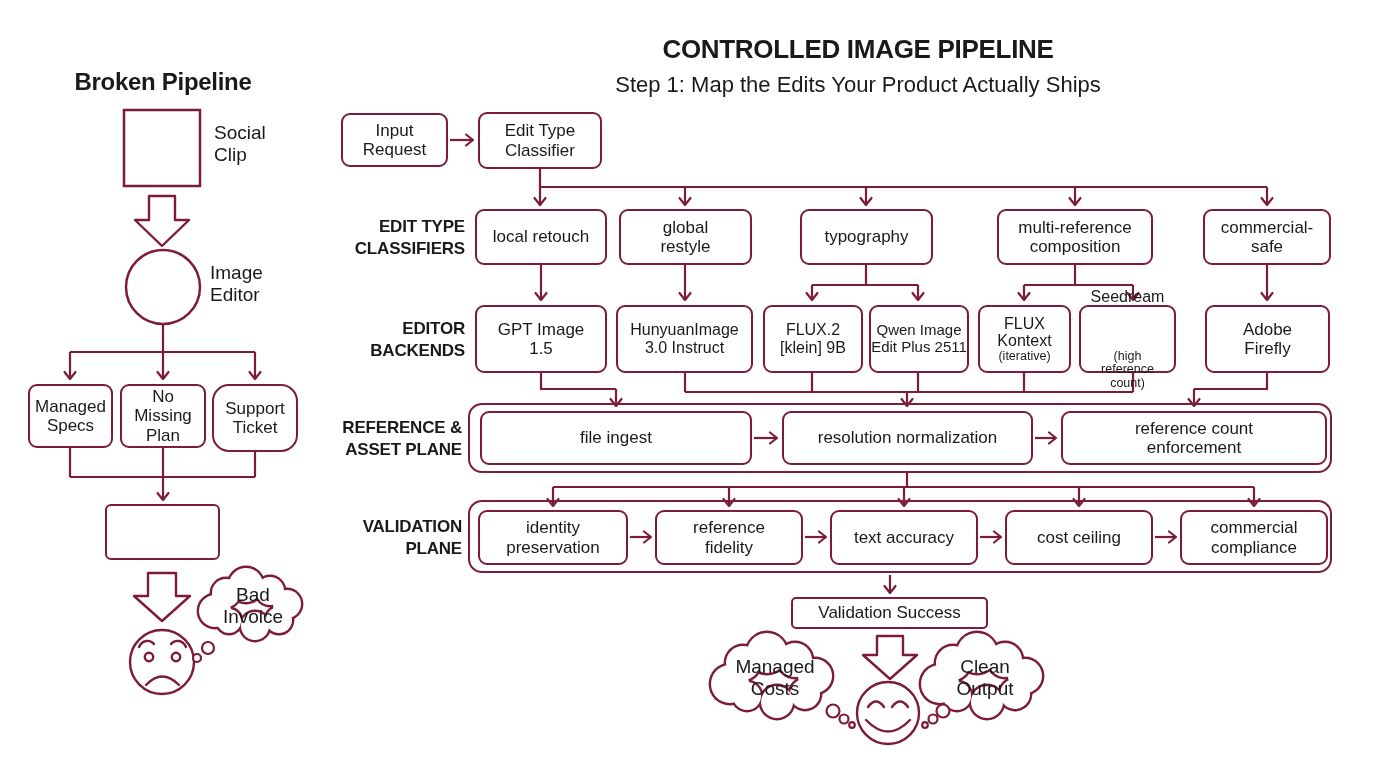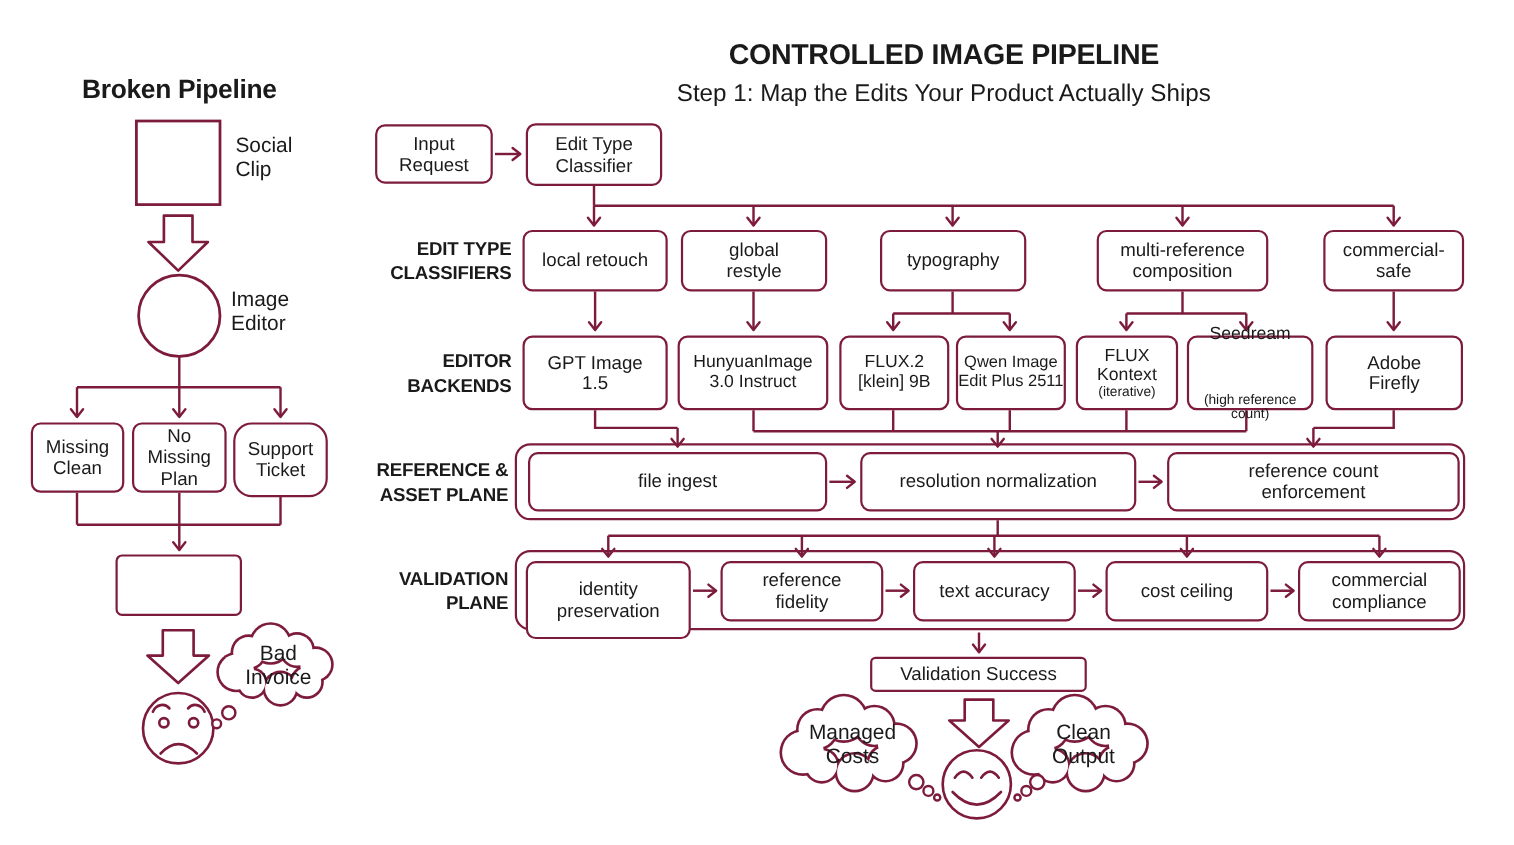--- a/index.html
+++ b/index.html
@@ -196,21 +196,21 @@
           <circle cx="933" cy="719" r="4.5"></circle>
           <circle cx="925" cy="725" r="2.8"></circle>
       </g>
     </g>
   </svg>
 
   <div class="h1" style="left:38px;top:36px;width:250px;font-size:24px;margin-top:32px;">Broken Pipeline</div>
   <div class="lbl" style="left:214px;top:122px;width:84px;text-align:left;">Social Clip</div>
   <div class="lbl" style="left:210px;top:262px;width:92px;text-align:left;">Image Editor</div>
 
-  <div class="box" style="left:28px;top:384px;width:85px;height:64px;">Missing Clean</div>
+  <div class="box" style="left:28px;top:384px;width:85px;height:64px;">Managed Specs</div>
   <div class="box" style="left:120px;top:384px;width:86px;height:64px;">No Missing Plan</div>
   <div class="box" style="left:212px;top:384px;width:86px;height:68px;border-radius:17px;">Support Ticket</div>
 
   <div class="box" style="left:105px;top:504px;width:115px;height:56px;border-radius:6px;"></div>
 
   <div class="cloudtxt" style="left:213px;top:584px;width:80px;">Bad Invoice</div>
 
   <div class="h1" style="left:508px;top:34px;width:700px;">CONTROLLED IMAGE PIPELINE</div>
   <div class="h2" style="left:508px;top:72px;width:700px;">Step 1: Map the Edits Your Product Actually Ships</div>
 
@@ -241,36 +241,36 @@
 
   </div>
   <div class="box" style="left:869px;top:305px;width:100px;height:68px;font-size:15px;">
     <span>Qwen Image Edit Plus 2511</span>
 
   </div>
   <div class="box" style="left:978px;top:305px;width:93px;height:68px;font-size:16px;padding:0 6px;">
     <span>FLUX Kontext</span>
     <span class="sub">(iterative)</span>
   </div>
-  <div class="box" style="left:1079px;top:305px;width:115px;height:68px;font-size:16px;padding:0 8px;gap:44px;">
+  <div class="box" style="left:1079px;top:305px;width:97px;height:68px;font-size:16px;padding:0 8px;gap:44px;">
     <span>Seedream</span>
     <span class="sub">(high reference count)</span>
   </div>
   <div class="box" style="left:1205px;top:305px;width:125px;height:68px;padding:0 26px;">
     <span>Adobe Firefly</span>
 
   </div>
 
   <div class="plane" style="left:468px;top:403px;width:864px;height:70px;"></div>
   <div class="box" style="left:480px;top:411px;width:272px;height:54px;">file ingest</div>
   <div class="box" style="left:782px;top:411px;width:251px;height:54px;">resolution normalization</div>
   <div class="box" style="left:1061px;top:411px;width:266px;height:54px;padding:0 40px;">reference count enforcement</div>
 
   <div class="plane" style="left:468px;top:500px;width:864px;height:73px;"></div>
-  <div class="box" style="left:478px;top:510px;width:150px;height:71px;padding:0 14px;">identity preservation</div>
+  <div class="box" style="left:478px;top:510px;width:150px;height:55px;padding:0 14px;">identity preservation</div>
   <div class="box" style="left:655px;top:510px;width:148px;height:55px;padding:0 16px;">reference fidelity</div>
   <div class="box" style="left:830px;top:510px;width:148px;height:55px;">text accuracy</div>
   <div class="box" style="left:1005px;top:510px;width:148px;height:55px;">cost ceiling</div>
   <div class="box" style="left:1180px;top:510px;width:148px;height:55px;padding:0 18px;">commercial compliance</div>
 
   <div class="box" style="left:791px;top:597px;width:197px;height:32px;border-radius:5px;">Validation Success</div>
   <div class="cloudtxt" style="left:723px;top:656px;width:104px;">Managed Costs</div>
   <div class="cloudtxt" style="left:933px;top:656px;width:104px;">Clean Output</div>
 
 </div>

